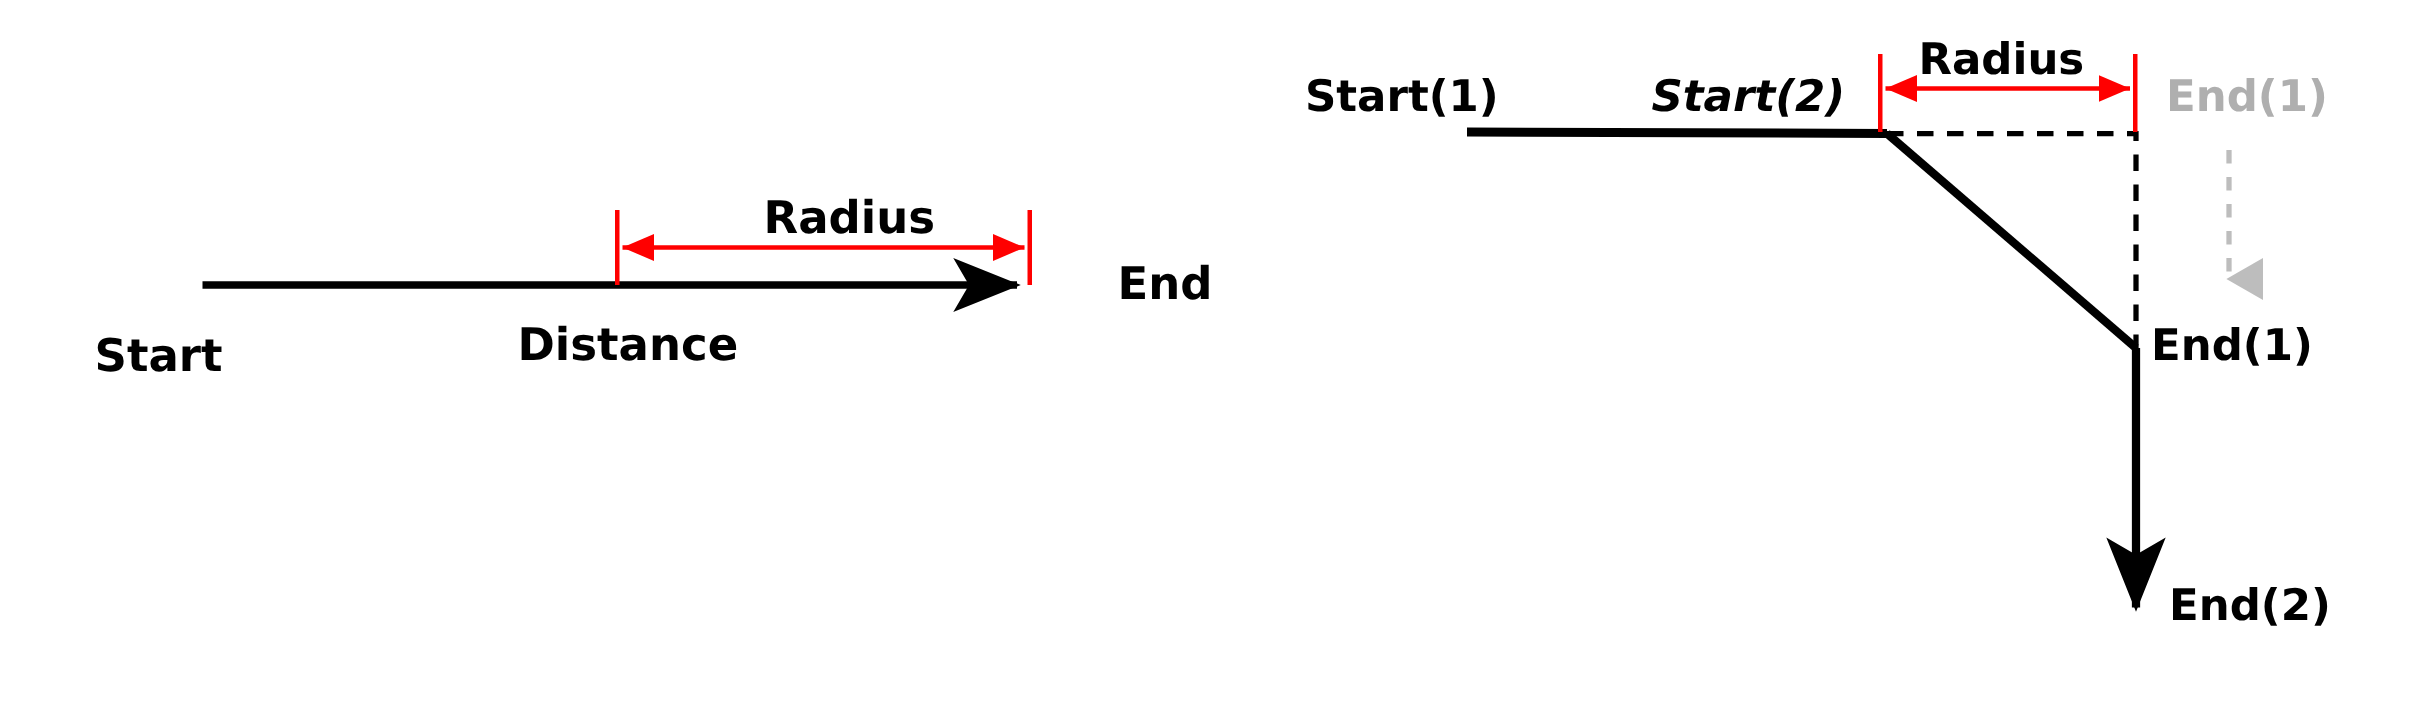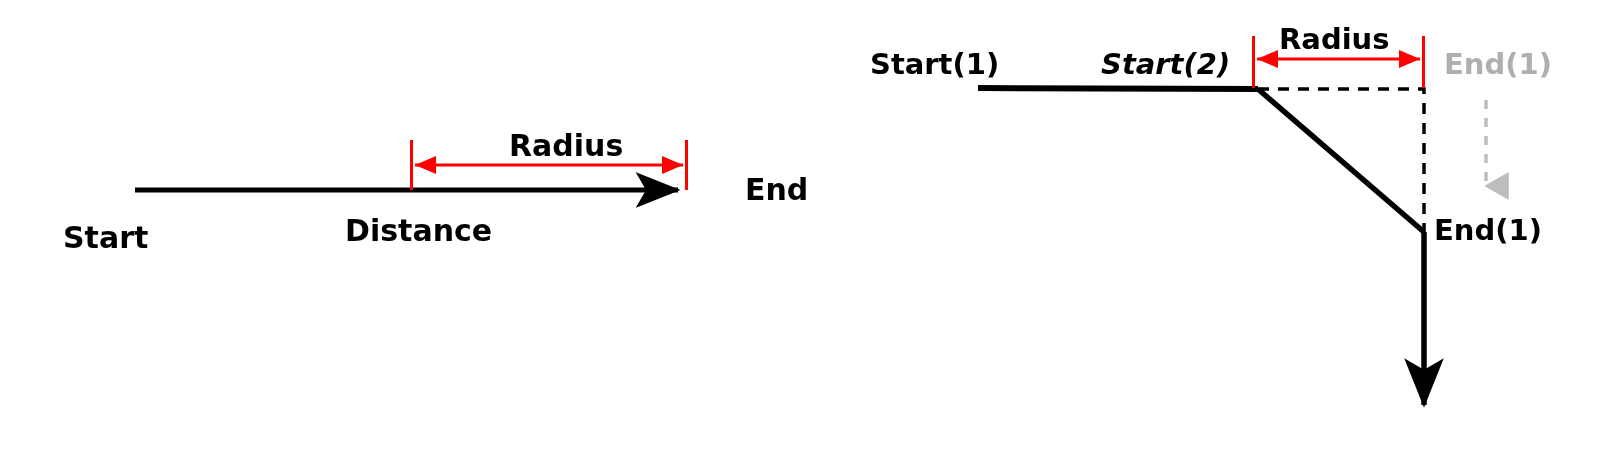--- a/index.html
+++ b/index.html
@@ -94,14 +94,15 @@
   <div class="lbl f29" style="left:870px; top:50px;">Start(1)</div>
 
   <div class="lbl f29" style="left:1101px; top:50px;font-style:italic;">Start(2)</div>
 
   <div class="lbl f29" style="left:1279px; top:25px;">Radius</div>
 
   <div class="lbl f29 lbl-gray" style="left:1444px; top:50px;">End(1)</div>
 
   <div class="lbl f29" style="left:1434px; top:216px;">End(1)</div>
 
+  <div class="lbl f29" style="left:1446px; top:389px;">End(2)</div>
 
 </div>
 
 </body></html>

